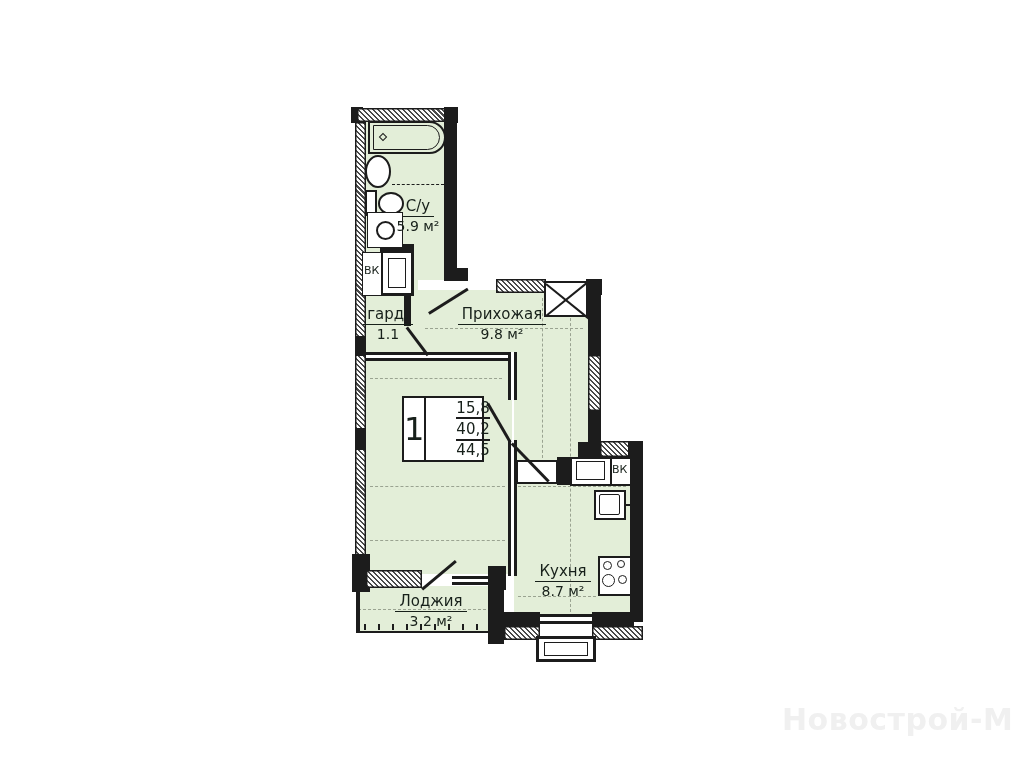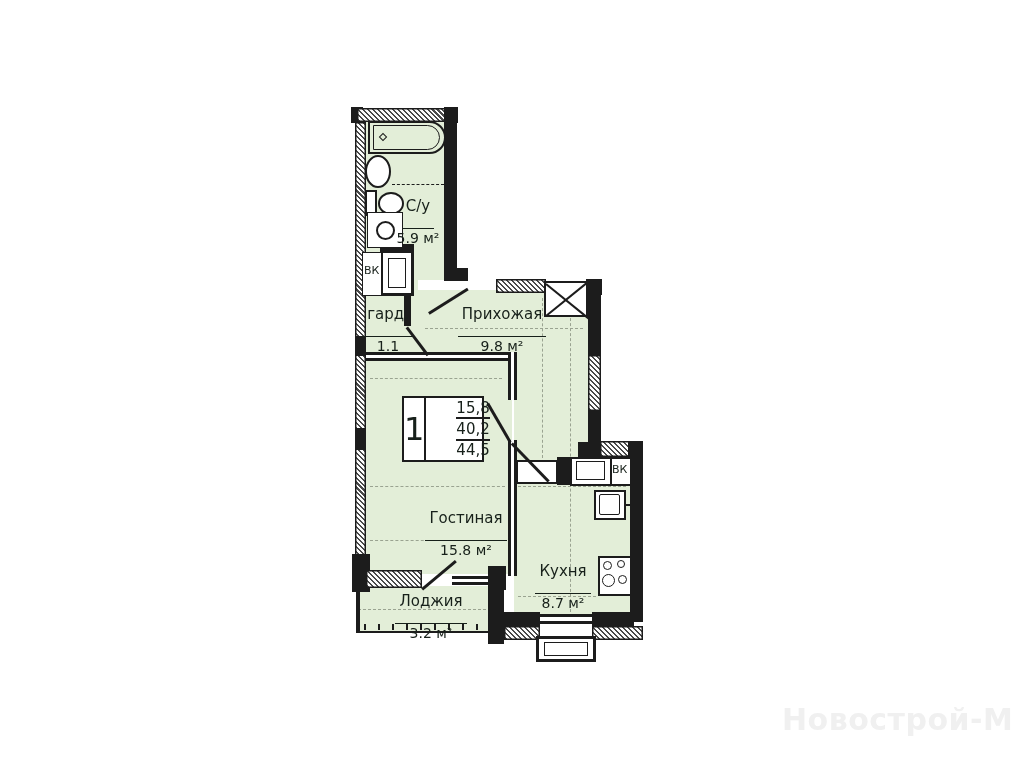--- a/index.html
+++ b/index.html
@@ -17,21 +17,21 @@
          background:linear-gradient(to right,#1c1c1c 0 3px,#fff 3px calc(100% - 3px),#1c1c1c calc(100% - 3px));}
   .fix{position:absolute;background:#fff;border:2px solid #1c1c1c;box-sizing:border-box;z-index:4;}
   .fix-t{position:absolute;background:transparent;border:2px solid #1c1c1c;box-sizing:border-box;z-index:4;}
   .leaf{position:absolute;height:2.5px;background:#1c1c1c;transform-origin:0 50%;z-index:5;}
   .dash-h{position:absolute;border-top:1.5px dashed #9aa391;z-index:2;}
   .dash-v{position:absolute;border-left:1.5px dashed #9aa391;z-index:2;}
   .dash-dark{position:absolute;border-top:1.5px dashed #1c1c1c;z-index:2;}
   .tick{position:absolute;width:2px;height:6px;background:#1c1c1c;z-index:3;}
   .lbl{position:absolute;z-index:6;display:flex;flex-direction:column;align-items:center;
        color:#17201a;line-height:1.15;white-space:nowrap;}
-  .lbl .nm{font-size:15px;border-bottom:1.5px solid #17201a;padding:0 4px 13px;}
+  .lbl .nm{font-size:15px;border-bottom:1.5px solid #17201a;padding:0 4px 1px;}
   .lbl .ar{font-size:14px;padding-top:1px;}
   .vk{position:absolute;z-index:6;font-size:11px;color:#17201a;white-space:nowrap;}
   .circle{border-radius:50%;}
   .xline{position:absolute;height:2px;background:#1c1c1c;transform-origin:0 50%;}
   .tbl{position:absolute;left:402px;top:396px;width:82px;height:66px;background:#fff;
        border:2px solid #1c1c1c;display:flex;box-sizing:border-box;z-index:6;color:#17201a;}
   .tbl-left{width:30px;border-right:2px solid #1c1c1c;display:flex;align-items:center;
        justify-content:center;font-size:32px;}
   .tbl-right{flex:1;display:flex;flex-direction:column;}
   .tbl-cell{flex:1;display:flex;align-items:center;justify-content:center;font-size:15px;
@@ -170,24 +170,20 @@
       <span class="ar">5.9 м²</span>
     </div>
     <div class="lbl" style="left:362px;top:306px;width:52px;">
       <span class="nm">гард.</span>
       <span class="ar">1.1</span>
     </div>
     <div class="lbl" style="left:450px;top:306px;width:104px;">
       <span class="nm">Прихожая</span>
       <span class="ar">9.8 м²</span>
     </div>
-    <div class="lbl" style="left:420px;top:510px;width:92px;">
-      <span class="nm">Гостиная</span>
-      <span class="ar">15.8 м²</span>
-    </div>
     <div class="lbl" style="left:532px;top:563px;width:62px;">
       <span class="nm">Кухня</span>
       <span class="ar">8.7 м²</span>
     </div>
     <div class="lbl" style="left:398px;top:593px;width:66px;">
       <span class="nm">Лоджия</span>
       <span class="ar">3.2 м²</span>
     </div>
   </div>
 

